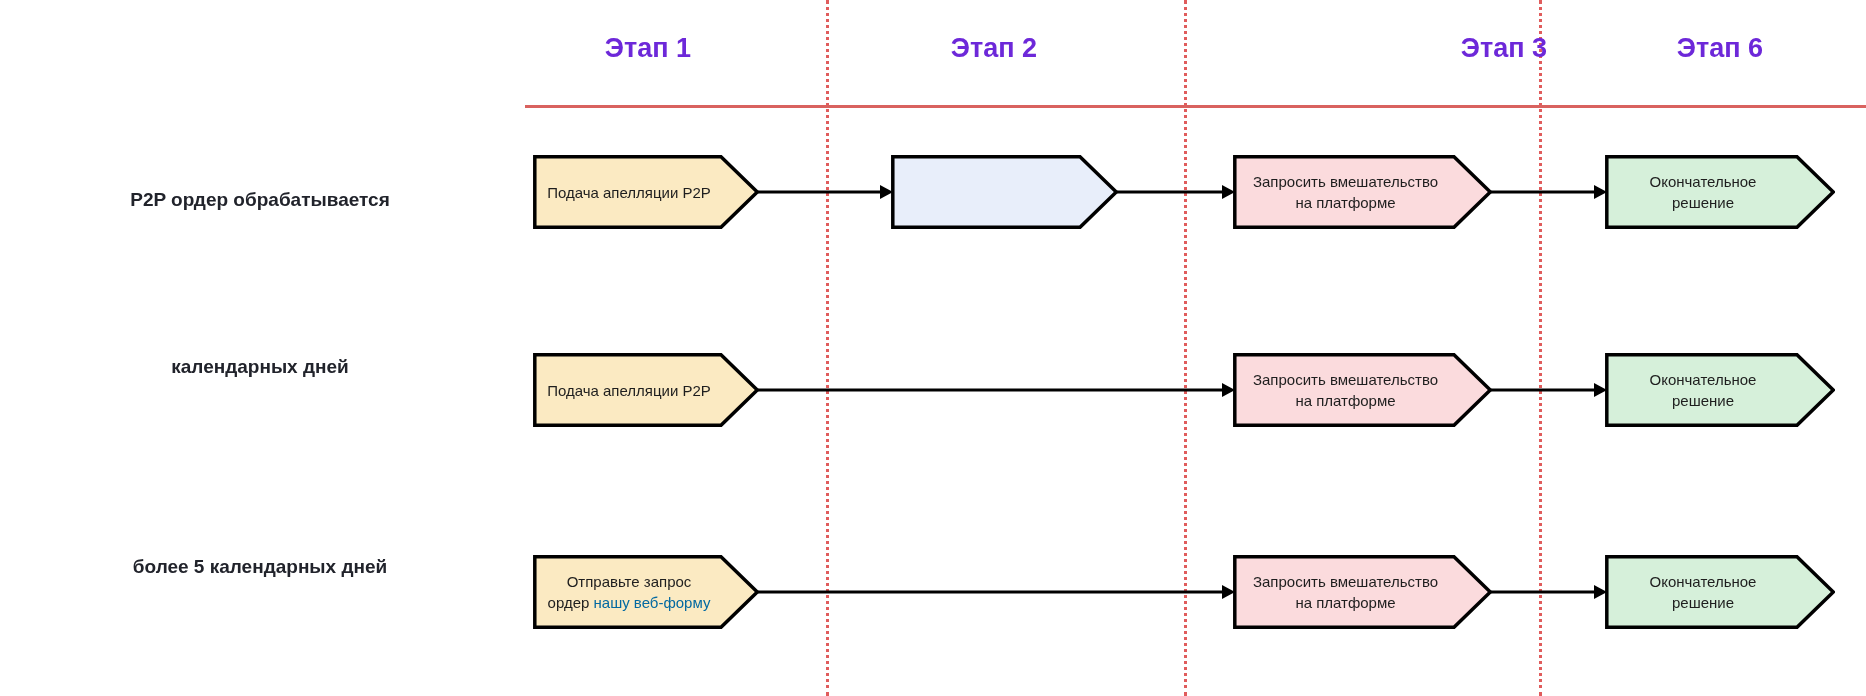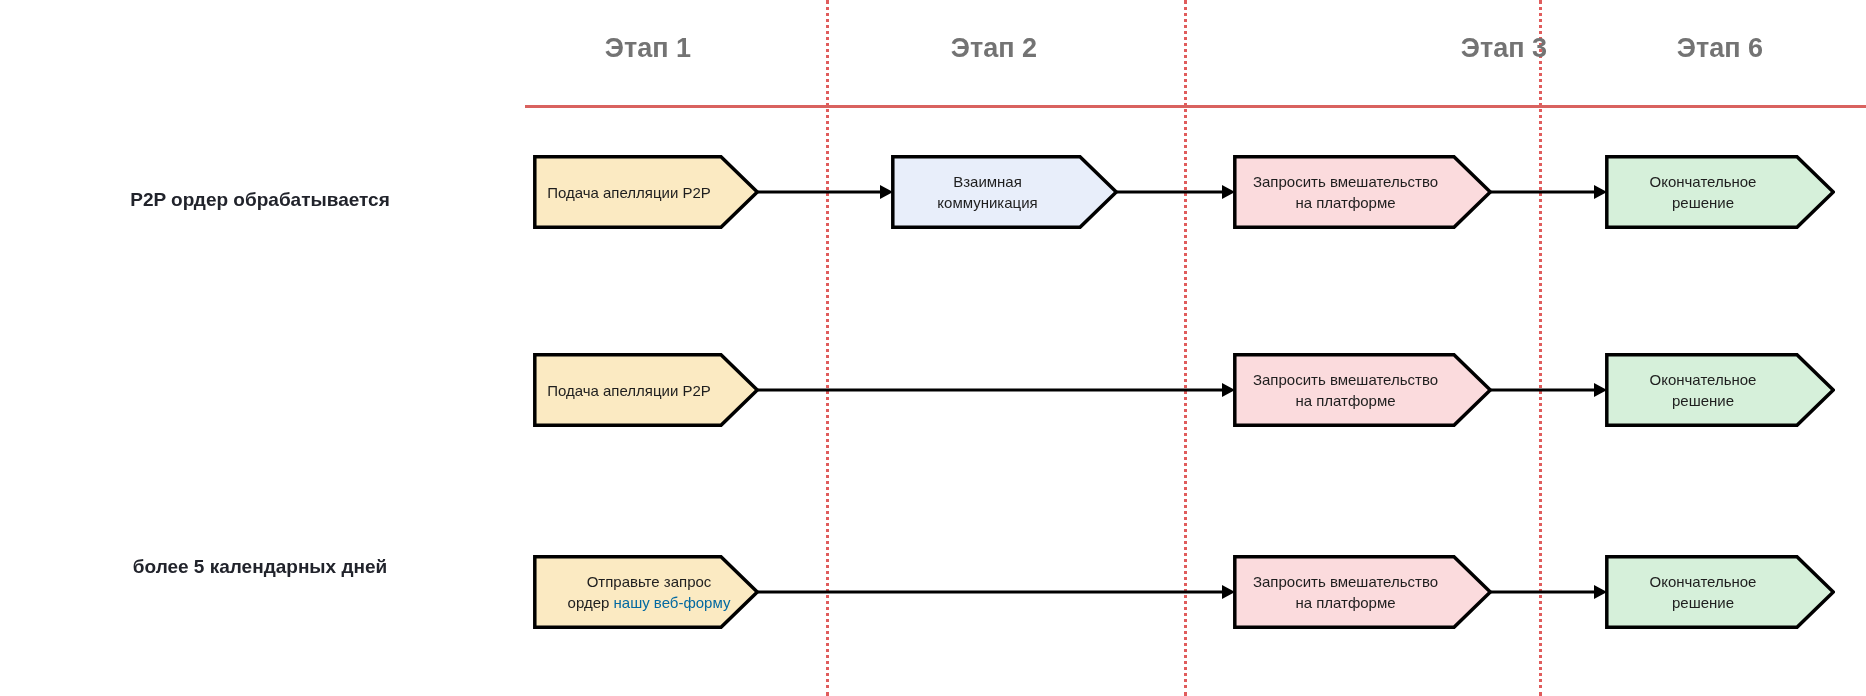--- a/index.html
+++ b/index.html
@@ -37,21 +37,21 @@
     border-top: 3px solid #d9625f;
   }
 
   
   .stage-header {
     position: absolute;
     top: 30px;
     height: 36px;
     line-height: 36px;
     text-align: center;
-    color: #737373;
+    color: #6d28d9;
     font-size: 27px;
     font-weight: bold;
     font-family: "Liberation Sans", sans-serif;
     white-space: nowrap;
   }
 
   
   .row-label {
     position: absolute;
     left: 10px;
@@ -156,44 +156,41 @@
           <polygon points="1.8,1.8 188.0,1.8 224.3,37.0 188.0,72.3 1.8,72.3" fill="#fbeac2" stroke="#000000" stroke-width="3.5" stroke-linejoin="miter"></polygon>
         </svg>
         <div class="step-text" style="width: 192px;">
           <div class="ln">Подача апелляции P2P</div>
         </div>
       </div>
       <div class="step" style="left: 891px; top: 155px; width: 227px;">
         <svg viewBox="0 0 227 74" preserveAspectRatio="none">
           <polygon points="1.8,1.8 189.0,1.8 225.3,37.0 189.0,72.3 1.8,72.3" fill="#e8eefa" stroke="#000000" stroke-width="3.5" stroke-linejoin="miter"></polygon>
         </svg>
-        <div class="step-text" style="width: 193px;">
-          <div class="ln">Взаимная</div>
-          <div class="ln">коммуникация</div>
-        </div>
       </div>
       <div class="step" style="left: 1233px; top: 155px; width: 259px;">
         <svg viewBox="0 0 259 74" preserveAspectRatio="none">
           <polygon points="1.8,1.8 221.0,1.8 257.3,37.0 221.0,72.3 1.8,72.3" fill="#fbdbdd" stroke="#000000" stroke-width="3.5" stroke-linejoin="miter"></polygon>
         </svg>
         <div class="step-text" style="width: 225px;">
           <div class="ln">Запросить вмешательство</div>
           <div class="ln">на платформе</div>
         </div>
       </div>
       <div class="step" style="left: 1605px; top: 155px; width: 230px;">
         <svg viewBox="0 0 230 74" preserveAspectRatio="none">
           <polygon points="1.8,1.8 192.0,1.8 228.3,37.0 192.0,72.3 1.8,72.3" fill="#d6f0da" stroke="#000000" stroke-width="3.5" stroke-linejoin="miter"></polygon>
         </svg>
         <div class="step-text" style="width: 196px;">
           <div class="ln">Окончательное</div>
           <div class="ln">решение</div>
         </div>
       </div>
       <div class="row-label" style="top: 305px;">
+        <div>календарных дней</div>
       </div>
       <div class="connector" style="left: 758px; width: 477px; top: 380px;">
         <svg viewBox="0 0 477 20" preserveAspectRatio="none">
           <line x1="0" y1="10" x2="466" y2="10" stroke="#000000" stroke-width="3"></line>
           <polygon points="477,10 464,3 464,17" fill="#000000"></polygon>
         </svg>
       </div>
       <div class="connector" style="left: 1491px; width: 116px; top: 380px;">
         <svg viewBox="0 0 116 20" preserveAspectRatio="none">
           <line x1="0" y1="10" x2="105" y2="10" stroke="#000000" stroke-width="3"></line>
@@ -238,21 +235,21 @@
       <div class="connector" style="left: 1491px; width: 116px; top: 582px;">
         <svg viewBox="0 0 116 20" preserveAspectRatio="none">
           <line x1="0" y1="10" x2="105" y2="10" stroke="#000000" stroke-width="3"></line>
           <polygon points="116,10 103,3 103,17" fill="#000000"></polygon>
         </svg>
       </div>
       <div class="step" style="left: 533px; top: 555px; width: 226px;">
         <svg viewBox="0 0 226 74" preserveAspectRatio="none">
           <polygon points="1.8,1.8 188.0,1.8 224.3,37.0 188.0,72.3 1.8,72.3" fill="#fbeac2" stroke="#000000" stroke-width="3.5" stroke-linejoin="miter"></polygon>
         </svg>
-        <div class="step-text" style="width: 192px; padding-left: 20px;">
+        <div class="step-text" style="width: 192px;">
           <div class="ln">Отправьте запрос</div>
           <div class="ln"><span>ордер </span><span class="step-link">нашу веб-форму</span></div>
         </div>
       </div>
       <div class="step" style="left: 1233px; top: 555px; width: 259px;">
         <svg viewBox="0 0 259 74" preserveAspectRatio="none">
           <polygon points="1.8,1.8 221.0,1.8 257.3,37.0 221.0,72.3 1.8,72.3" fill="#fbdbdd" stroke="#000000" stroke-width="3.5" stroke-linejoin="miter"></polygon>
         </svg>
         <div class="step-text" style="width: 225px;">
           <div class="ln">Запросить вмешательство</div>

